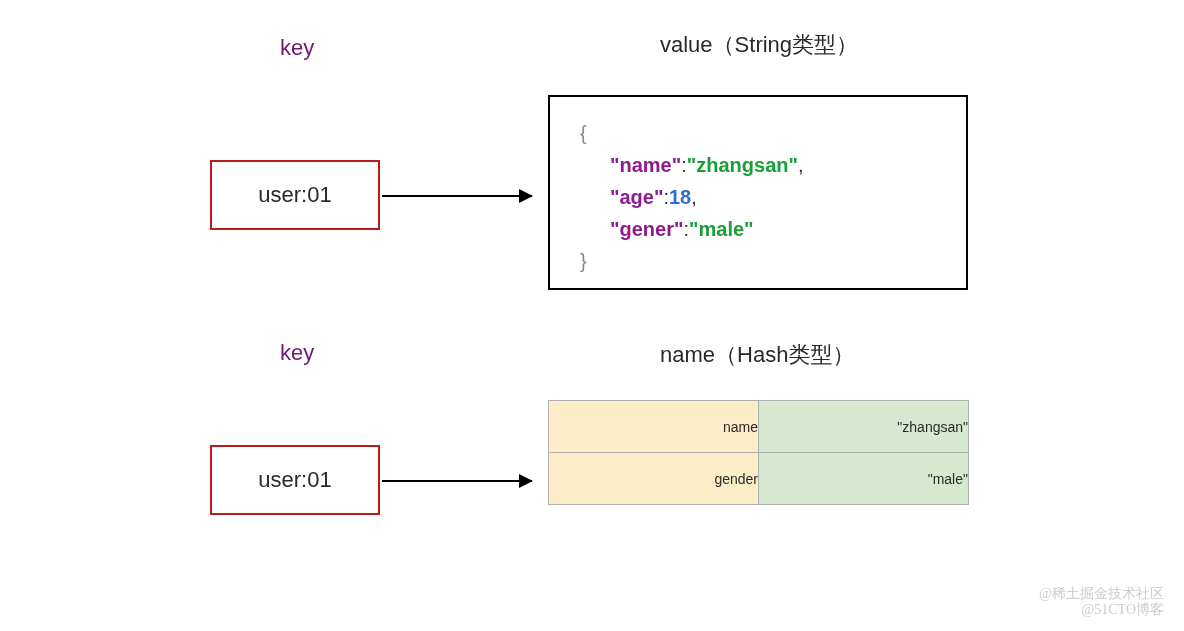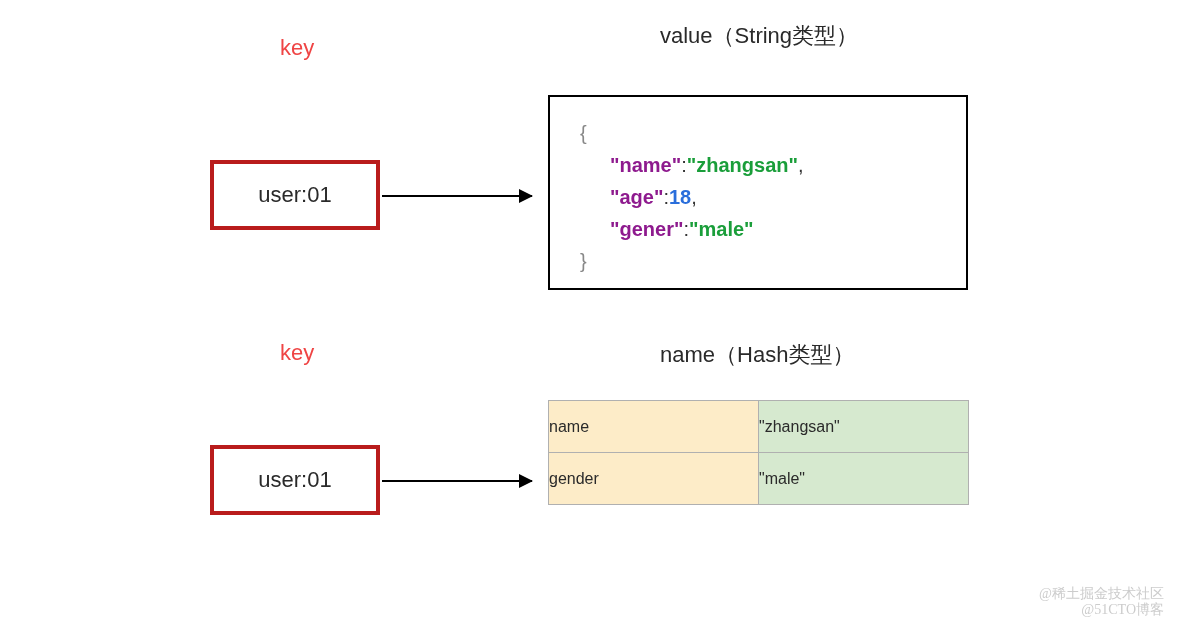--- a/index.html
+++ b/index.html
@@ -1,46 +1,46 @@
 <!DOCTYPE html>
 <html><head>
 <meta charset="utf-8">
 <style>
 * { box-sizing: border-box; margin: 0; padding: 0; }
 body { width: 1184px; height: 631px; background: #fff; font-family: Arial, "Helvetica Neue", sans-serif; position: relative; }
 .section { position: absolute; width: 100%; }
 .section-1 { top: 20px; height: 290px; }
 .section-2 { top: 330px; height: 280px; }
-.key-header { position: absolute; font-size: 22px; color: #ef4444; }
+.key-header { position: absolute; font-size: 22px; color: #701a75; }
 .value-header { position: absolute; font-size: 22px; color: #2a2a2a; }
-.key-box { position: absolute; border: 4px solid #b91c1c; display: flex; align-items: center; justify-content: center; font-size: 22px; color: #2a2a2a; background: #fff; }
+.key-box { position: absolute; border: 2px solid #b91c1c; display: flex; align-items: center; justify-content: center; font-size: 22px; color: #2a2a2a; background: #fff; }
 .arrow { position: absolute; height: 2px; background: #000; }
 .arrow::after { content: ''; position: absolute; right: -1px; top: -6px; width: 0; height: 0; border-left: 14px solid #000; border-top: 7px solid transparent; border-bottom: 7px solid transparent; }
 .json-box { position: absolute; border: 2px solid #000; padding: 20px 30px; font-size: 20px; line-height: 1.6; font-family: Arial, sans-serif; }
 .brace { color: #888; }
 .json-line { padding-left: 30px; }
 .jkey { color: #8e1a8e; font-weight: bold; }
 .jcolon { color: #333; }
 .jstr { color: #1a9e3a; font-weight: bold; }
 .jnum { color: #2a6edb; font-weight: bold; }
 .jcomma { color: #333; }
 .hash-table { position: absolute; border-collapse: collapse; }
-.hash-table td { border: 1.5px solid #b0b0b0; text-align: left; font-size: 16px; color: #2a2a2a; height: 52px; width: 210px; }
+.hash-table td { border: 1.5px solid #b0b0b0; text-align: right; font-size: 14px; color: #2a2a2a; height: 52px; width: 210px; }
 .hash-table td.field { background: #fdecc8; }
 .hash-table td.val { background: #d6e9cf; }
 .watermark { position: absolute; right: 20px; color: #ccc; font-size: 14px; font-family: Liberation Serif, serif; }
 .wm1 { bottom: 28px; }
 .wm2 { bottom: 12px; }
 </style>
 </head>
 <body>
 
 <div class="section section-1">
   <div class="key-header" style="left:280px; top:15px;">key</div>
-  <div class="value-header" style="left:660px; top:1px;">value（String类型）</div>
+  <div class="value-header" style="left:660px; top:10px;">value（String类型）</div>
 
   <div class="key-box" style="left:210px; top:140px; width:170px; height:70px;">
     <span>user:01</span>
   </div>
 
   <div class="arrow" style="left:382px; top:175px; width:150px;"></div>
 
   <div class="json-box" style="left:548px; top:75px; width:420px; height:195px;">
     <div class="brace">{</div>
     <div class="json-line">

